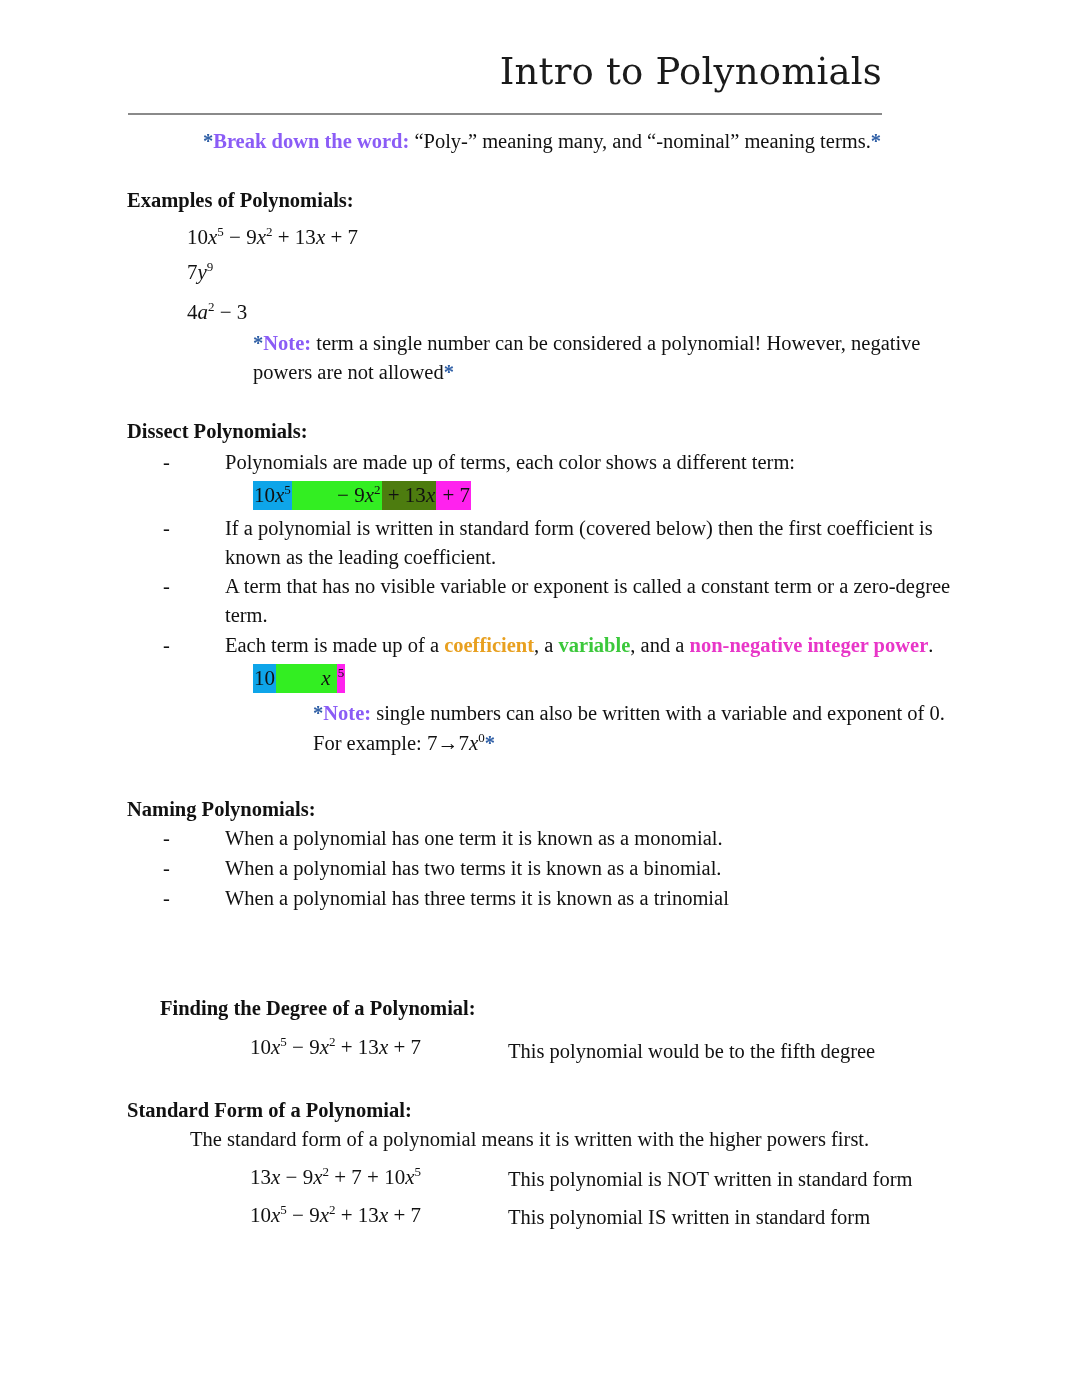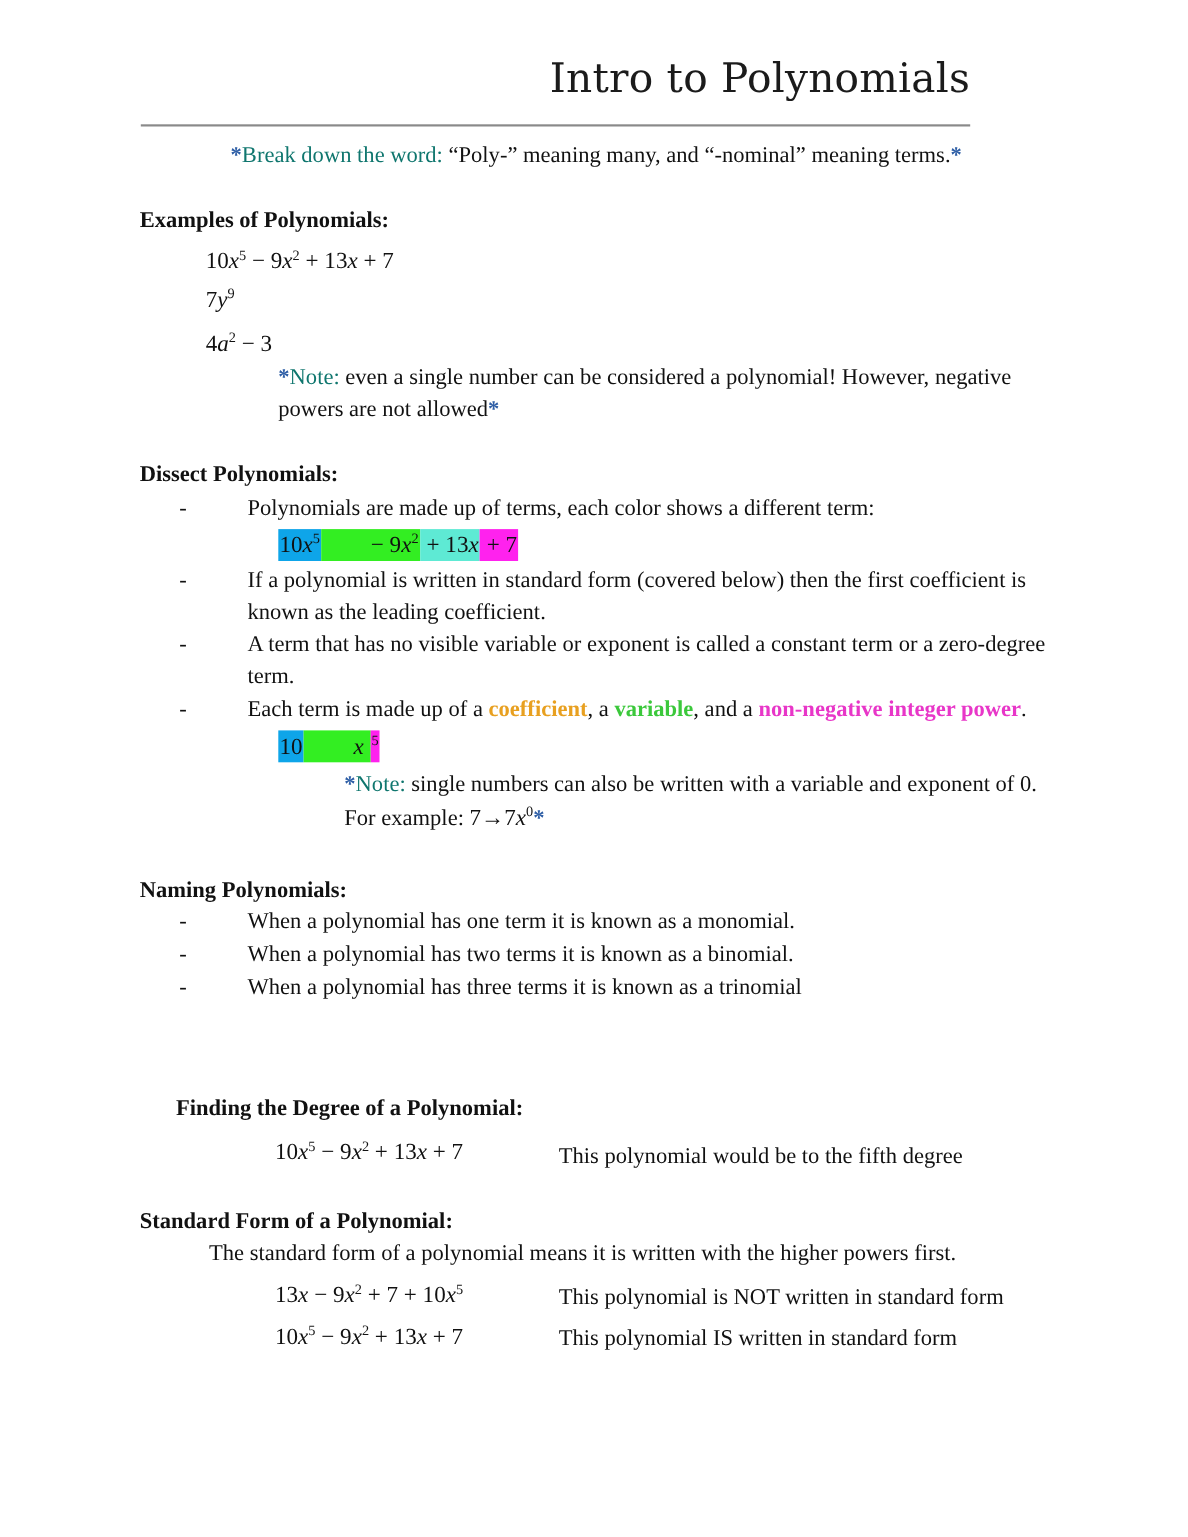--- a/index.html
+++ b/index.html
@@ -55,22 +55,22 @@
   }
   .heading {
     position: absolute;
     left: 127px;
     font-weight: bold;
     font-size: 20.5px;
     line-height: 28px;
     white-space: nowrap;
   }
   .blue {
-    color: #0f766e;
-    font-weight: normal;
+    color: #8b5cf6;
+    font-weight: bold;
   }
   .blue-star {
     color: #2f5fa6;
     font-weight: bold;
   }
   .math {
     font-size: 21px;
     line-height: 31px;
     white-space: nowrap;
   }
@@ -105,21 +105,21 @@
     position: absolute;
     white-space: nowrap;
     font-size: 21px;
     line-height: 30px;
   }
   .hl {
     padding: 2px 1px 3px 1px;
   }
   .hl-orange  { background: #0ea5e9; }
   .hl-green   { background: #33ee22; padding-left: 40px; }
-  .hl-cyan    { background: #5eead4; }
+  .hl-cyan    { background: #4d7c0f; }
   .hl-magenta { background: #ff22ee; }
 
   .c-orange  { color: #e8a020; font-weight: bold; }
   .c-green   { color: #3bc83b; font-weight: bold; }
   .c-magenta { color: #e836c8; font-weight: bold; }
 
   .rtext {
     position: absolute;
     font-size: 20.5px;
     line-height: 29px;
@@ -143,21 +143,21 @@
     <span class="blue-star">*</span><span class="blue">Break down the word:</span><span> “Poly-” meaning many, and “-nominal” meaning terms.</span><span class="blue-star">*</span>
   </div>
 
   <div class="heading" style="top:186px;">Examples of Polynomials:</div>
 
   <div class="math" style="position:absolute; left:187px; top:222px;"><span>10</span><i>x</i><sup>5</sup><span> − 9</span><i>x</i><sup>2</sup><span> + 13</span><i>x</i><span> + 7</span></div>
   <div class="math" style="position:absolute; left:187px; top:257px;"><span>7</span><i>y</i><sup>9</sup></div>
   <div class="math" style="position:absolute; left:187px; top:297px;"><span>4</span><i>a</i><sup>2</sup><span> − 3</span></div>
 
   <div class="para" style="left:253px; top:329px; width:700px;">
-    <span class="blue-star">*</span><span class="blue">Note:</span><span> even a single number can be considered a polynomial! However, negative powers are not allowed</span><span class="blue-star">*</span>
+    <span class="blue-star">*</span><span class="blue">Note:</span><span> term a single number can be considered a polynomial! However, negative powers are not allowed</span><span class="blue-star">*</span>
   </div>
 
   <div class="heading" style="top:417px;">Dissect Polynomials:</div>
 
   <div class="bullet" style="left:163px; top:448px; width:800px;">
     <span class="dash">-</span>
     <span class="btext">Polynomials are made up of terms, each color shows a different term:</span>
   </div>
 
   <div class="hl-row" style="left:253px; top:480px;"><span class="hl hl-orange"><span>10</span><i>x</i><sup>5</sup></span><span class="hl hl-green"><span> − 9</span><i>x</i><sup>2</sup></span><span class="hl hl-cyan"><span> + 13</span><i>x</i></span><span class="hl hl-magenta"><span> + 7</span></span></div>

